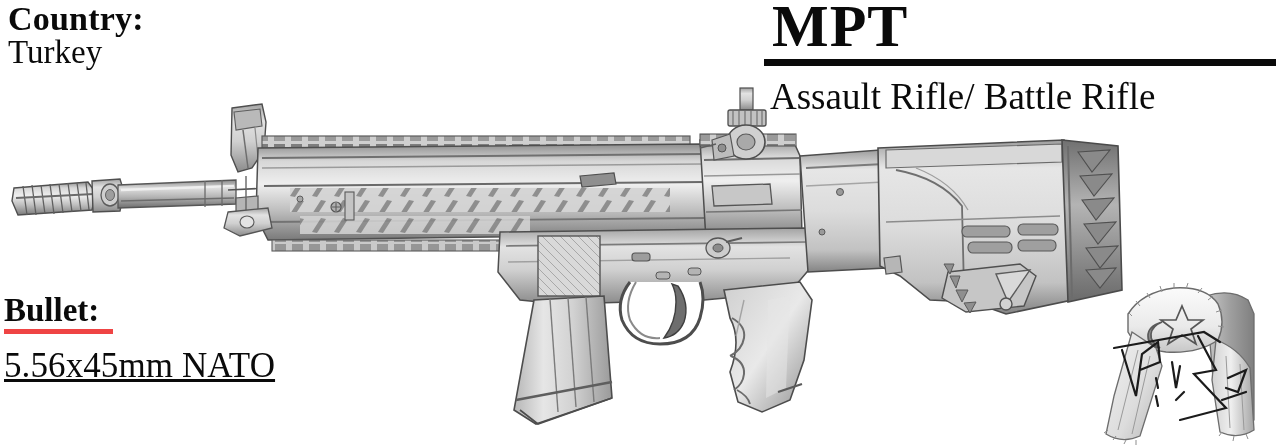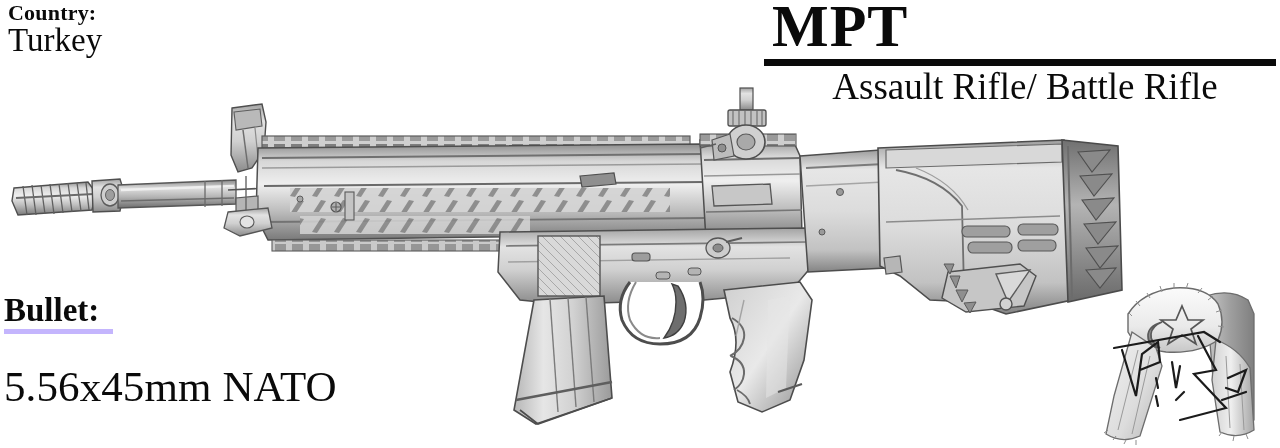--- a/index.html
+++ b/index.html
@@ -8,51 +8,51 @@
     width:1280px;height:448px;position:relative;overflow:hidden;
     font-family:"Liberation Serif","DejaVu Serif",serif;
     color:#0a0a0a;
     -webkit-font-smoothing:antialiased;
   }
   .sheet{position:absolute;inset:0;background:#fff;}
 
   
   .country-block{position:absolute;left:8px;top:2px;width:420px;}
   .country-label{
-    font-size:22px;font-weight:bold;line-height:1.0;letter-spacing:.2px;
+    font-size:34px;font-weight:bold;line-height:1.0;letter-spacing:.2px;
     display:inline-block;
   }
   .country-value{
     font-size:33px;font-weight:normal;line-height:1.0;
     display:block;
   }
 
   .bullet-block{position:absolute;left:4px;top:294px;width:520px;}
   .bullet-label{
     font-size:33px;font-weight:bold;line-height:1.0;
     display:inline-block;padding-bottom:2px;
-    border-bottom:5px solid #c4b5fd;
+    border-bottom:5px solid #ef4444;
     padding-right:14px;
   }
   .bullet-line{
-    font-size:43px;font-weight:normal;line-height:1.0;display:block;
-    margin-top:31px;letter-spacing:.1px;
+    font-size:35px;font-weight:normal;line-height:1.0;display:block;
+    margin-top:14px;letter-spacing:.1px;text-decoration:underline;
   }
 
   .title-block{position:absolute;right:0px;top:-4px;width:516px;text-align:left;}
   .title-main{
     font-size:60px;font-weight:bold;line-height:1.0;
     display:block;padding-left:8px;letter-spacing:1px;
   }
   .title-rule{
     display:block;height:7px;background:#0a0a0a;margin-top:3px;width:512px;
   }
   .title-sub{
     font-size:37px;font-weight:normal;line-height:1.05;display:block;
-    padding-left:6px;margin-top:2px;white-space:nowrap;text-align:center;
+    padding-left:6px;margin-top:12px;white-space:nowrap;
   }
 
   
   .rifle{position:absolute;left:0;top:0;width:1280px;height:448px;
          pointer-events:none;}
   .sig{position:absolute;right:2px;bottom:0px;width:180px;height:178px;}
 </style>
 </head>
 <body>
 

